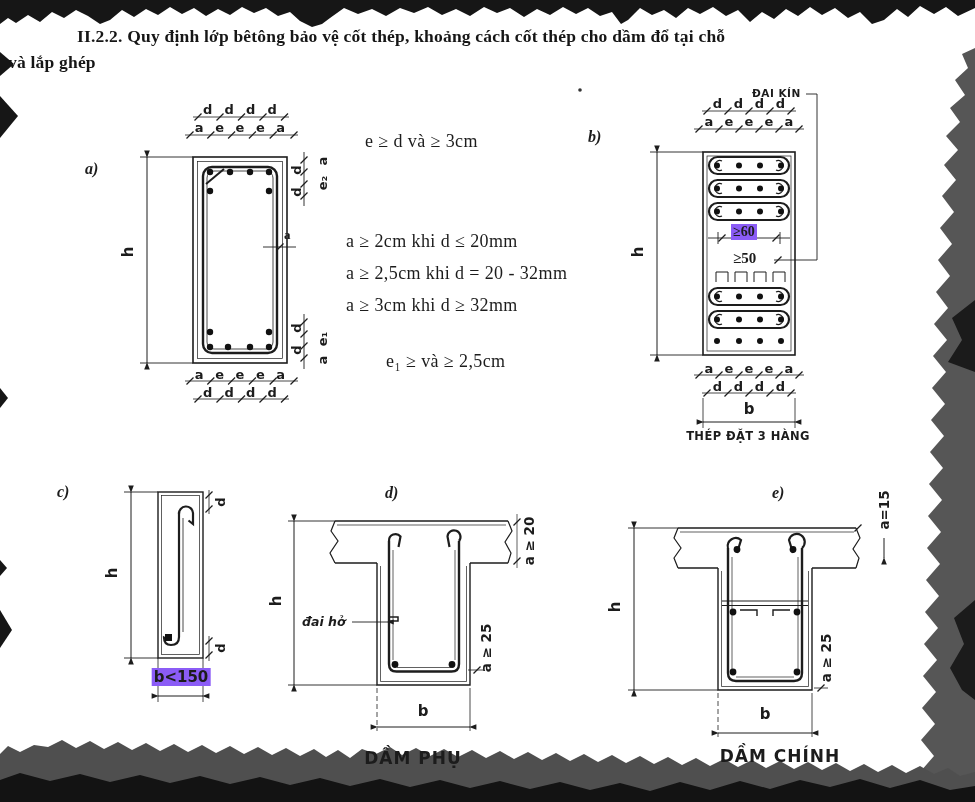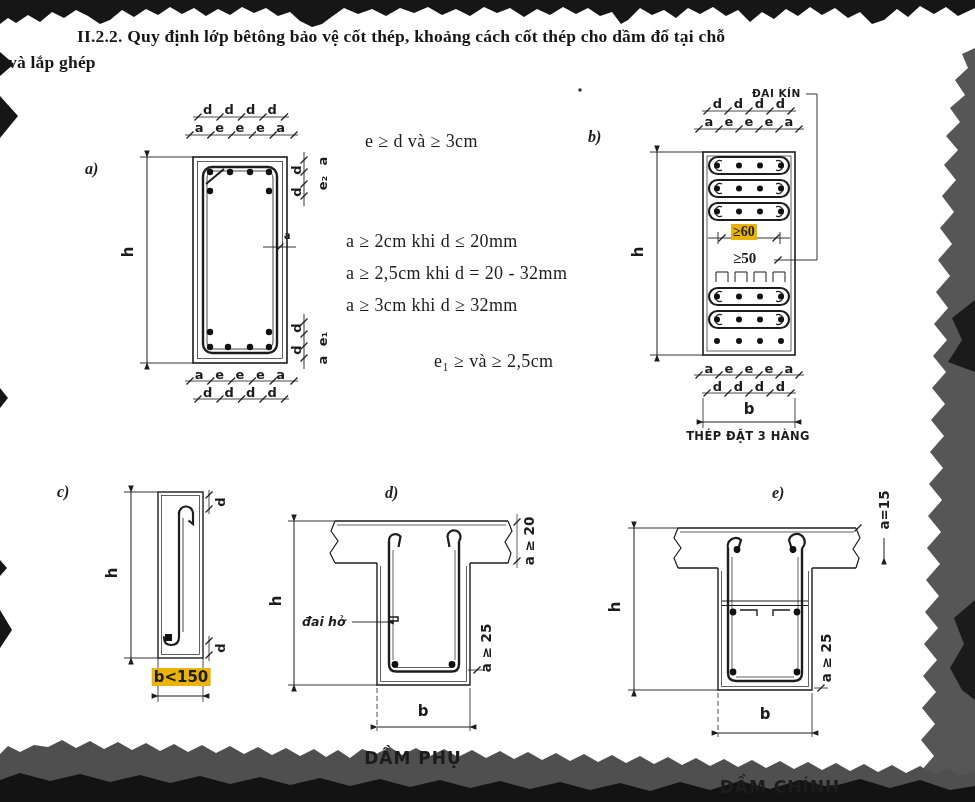--- a/index.html
+++ b/index.html
@@ -14,21 +14,21 @@
   .rot{position:absolute;transform:translate(-50%,-50%) rotate(-90deg);transform-origin:center;
        font-size:13px;font-weight:600;white-space:nowrap;}
   .rot-sm{font-size:13px;}
   .hlab{font-size:15px;font-weight:600;}
   .blab{position:absolute;transform:translate(-50%,0);font-size:15px;font-weight:600;}
   .caption{position:absolute;transform:translate(-50%,0);font-size:17px;font-weight:600;letter-spacing:1px;white-space:nowrap;}
   .small-cap{position:absolute;transform:translate(-50%,0);font-size:11.5px;font-weight:700;letter-spacing:.4px;white-space:nowrap;}
   .daikin{position:absolute;font-size:10.5px;font-weight:700;letter-spacing:.5px;white-space:nowrap;}
   .daiho{position:absolute;font-size:12.5px;font-style:italic;font-weight:700;white-space:nowrap;}
   svg.lines{position:absolute;left:0;top:0;}
-  .bg-white{background:#eab308;padding:0 2px;}
+  .bg-white{background:#8b5cf6;padding:0 2px;}
 </style>
 </head>
 <body>
 
 <div class="page">
 
   <svg class="lines" width="975" height="802" viewBox="0 0 975 802">
     <defs>
       <marker id="ah" viewBox="0 0 10 10" refX="1.5" refY="5" markerWidth="8" markerHeight="8" orient="auto-start-reverse">
         <path d="M0.5,5 L9.5,1.5 L9.5,8.5 Z" fill="#1d1d1d"></path>
@@ -359,21 +359,21 @@
     </g>
   </svg>
 
   <div class="abs title" style="left:77px;top:26px;">II.2.2. Quy định lớp bêtông bảo vệ cốt thép, khoảng cách cốt thép cho dầm đổ tại chỗ</div>
   <div class="abs title" style="left:8px;top:52px;">và lắp ghép</div>
 
   <div class="abs note" style="left:365px;top:131px;">e ≥ d và ≥ 3cm</div>
   <div class="abs note" style="left:346px;top:231px;">a ≥ 2cm khi d ≤ 20mm</div>
   <div class="abs note" style="left:346px;top:263px;text-align:right;">a ≥ 2,5cm khi d = 20 - 32mm</div>
   <div class="abs note" style="left:346px;top:295px;">a ≥ 3cm khi d ≥ 32mm</div>
-  <div class="abs note" style="left:386px;top:351px;margin-left:48px;">e₁ ≥ và ≥ 2,5cm</div>
+  <div class="abs note" style="left:386px;top:351px;">e₁ ≥ và ≥ 2,5cm</div>
 
   <div class="abs fig-label" style="left:85px;top:160px;">a)</div>
   <div class="abs fig-label" style="left:588px;top:128px;">b)</div>
   <div class="abs fig-label" style="left:57px;top:483px;">c)</div>
   <div class="abs fig-label" style="left:385px;top:484px;">d)</div>
   <div class="abs fig-label" style="left:772px;top:484px;">e)</div>
 
   <div class="dimrow" style="left:197px;top:102px;width:86px;">
     <span class="dl">d</span>
     <span class="dl">d</span>
@@ -453,15 +453,15 @@
   <div class="daiho" style="left:302px;top:614px;">đai hở</div>
   <div class="rot" style="left:529px;top:541px;font-size:13.5px;">a ≥ 20</div>
   <div class="rot" style="left:486px;top:648px;font-size:13.5px;">a ≥ 25</div>
   <div class="blab" style="left:423px;top:702px;">b</div>
   <div class="caption" style="left:413px;top:748px;">DẦM PHỤ</div>
 
   <div class="rot hlab" style="left:615px;top:607px;">h</div>
   <div class="rot" style="left:884px;top:510px;font-size:13.5px;">a=15</div>
   <div class="rot" style="left:826px;top:658px;font-size:13.5px;">a ≥ 25</div>
   <div class="blab" style="left:765px;top:705px;">b</div>
-  <div class="caption" style="left:780px;top:746px;margin-top:31px;">DẦM CHÍNH</div>
+  <div class="caption" style="left:780px;top:746px;">DẦM CHÍNH</div>
 
 </div>
 
 </body></html>

